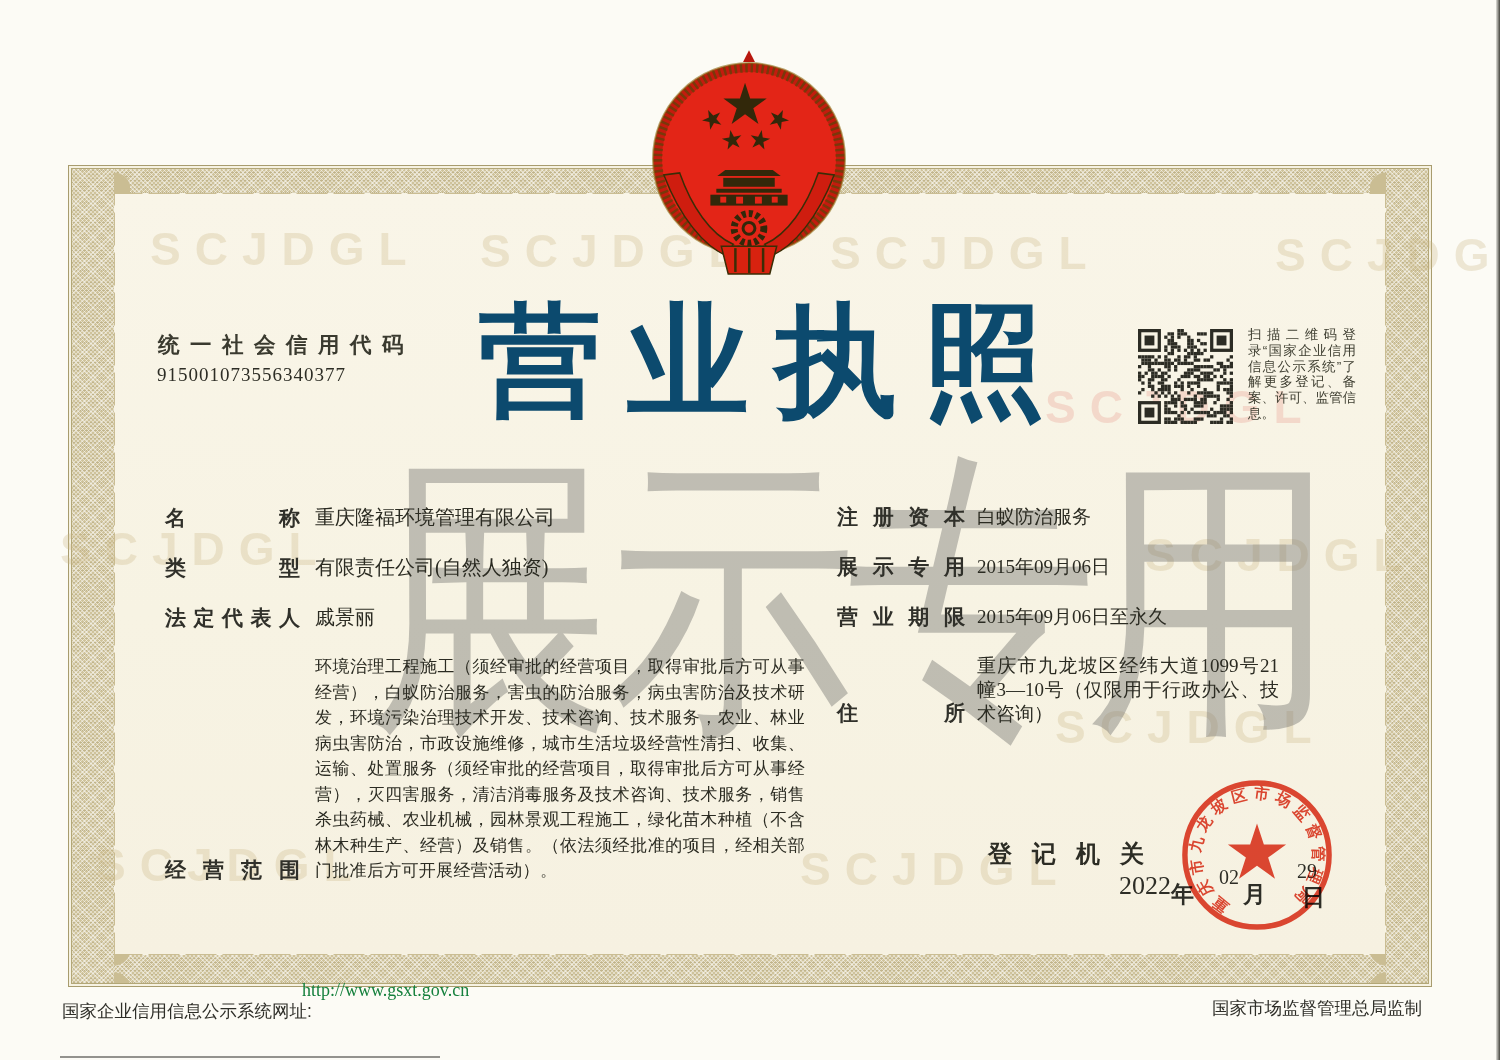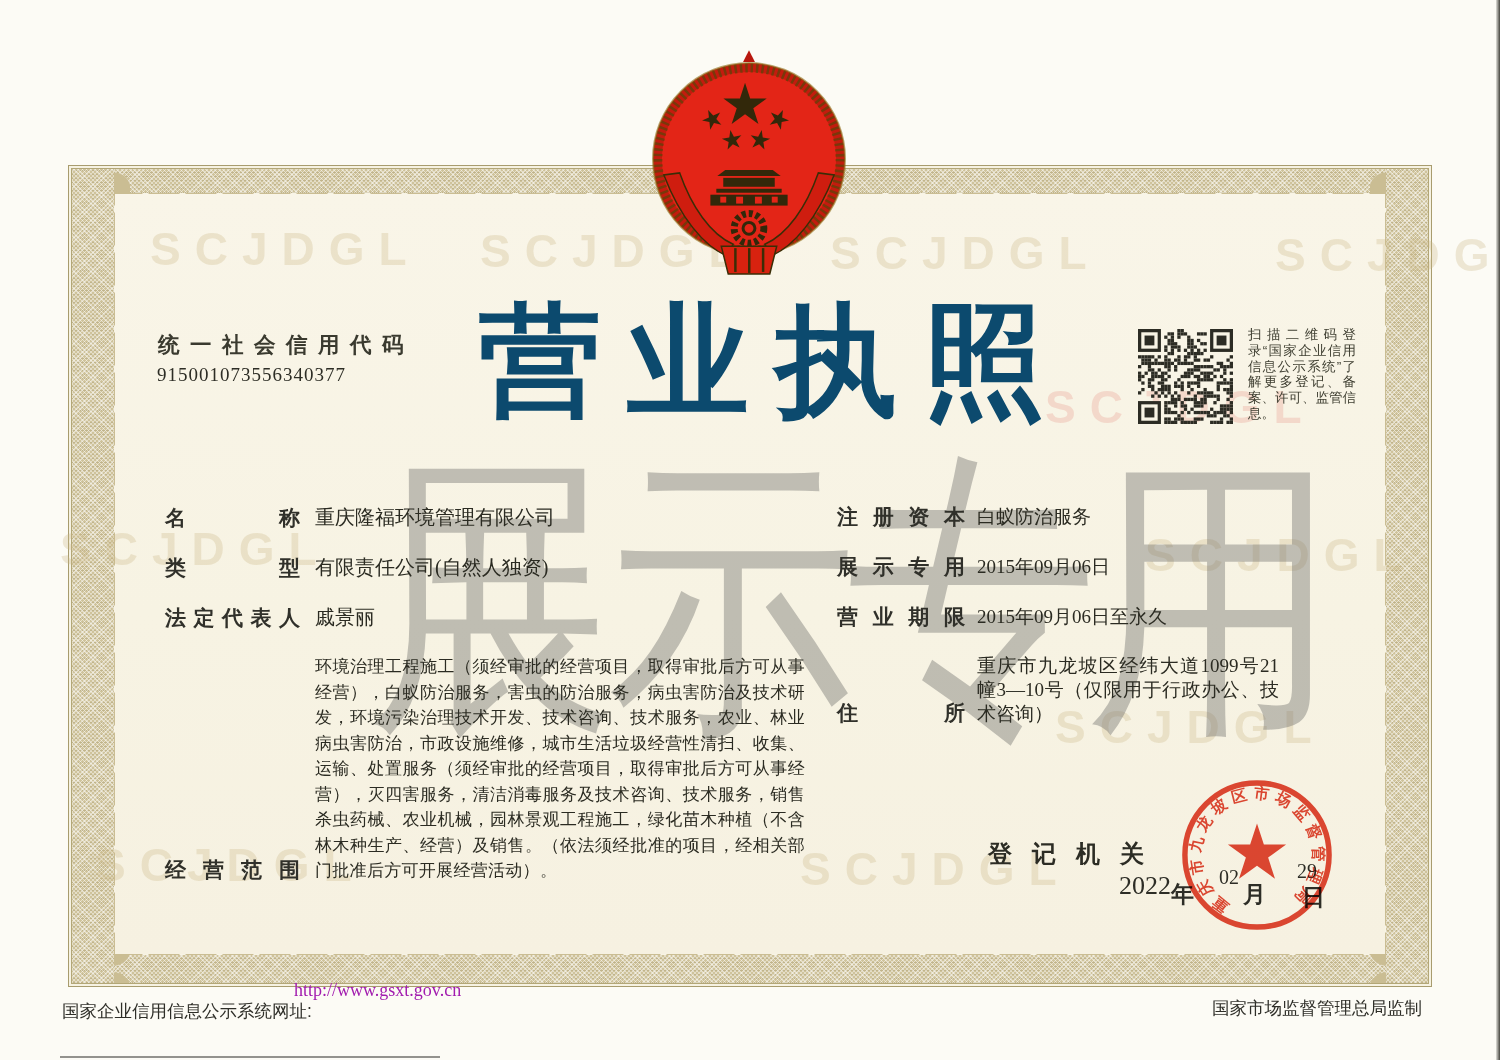--- a/index.html
+++ b/index.html
@@ -84,21 +84,21 @@
 
   
   .reg-label{left:988px;top:838px;font-size:24px;letter-spacing:20px;font-weight:600;
     color:#2c2c24;z-index:3;}
   .d{z-index:3;color:#2d2d26;}
   .d-serif{font-family:"Liberation Serif",serif;margin-left:26px;}
   .seal{left:1178px;top:776px;z-index:5;opacity:.92;mix-blend-mode:multiply;}
 
   
   .foot-label{left:62px;top:999px;font-size:17.5px;color:#2e2e28;font-weight:500;}
-  .foot-url{left:294px;top:980px;font-size:18px;color:#a21caf;
+  .foot-url{left:302px;top:980px;font-size:18px;color:#15803d;
     font-family:"Liberation Serif",serif;}
   .foot-producer{left:1212px;top:996px;font-size:17.5px;color:#2e2e28;font-weight:500;}
 
   
   .edge-right{right:0;top:0;width:4px;height:100%;
     background:linear-gradient(90deg,rgba(70,70,64,.15),#43433c);z-index:6;}
   .edge-bottom{left:60px;top:1056px;width:380px;height:2px;background:rgba(60,60,54,.55);z-index:6;}
 
   .content{position:absolute;z-index:3;}
   svg text{font-family:"Liberation Sans",sans-serif;}

